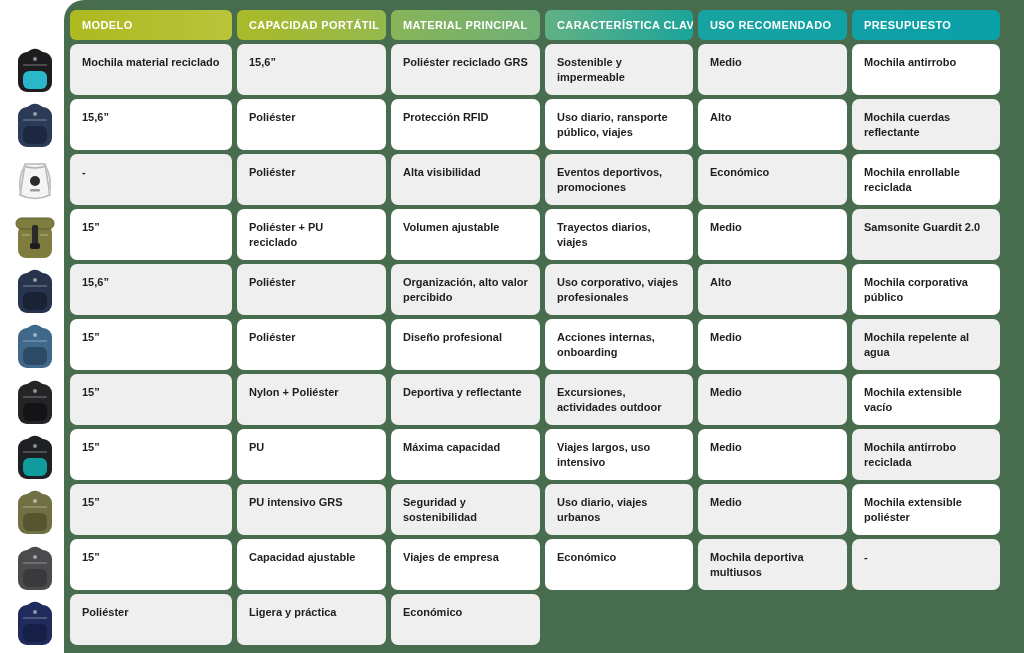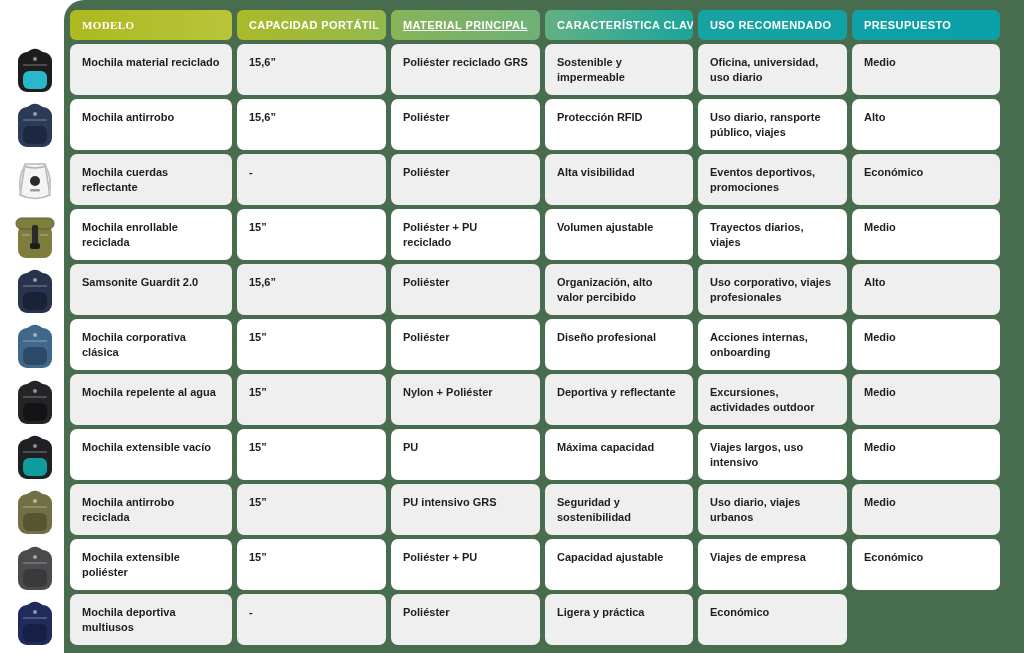--- a/index.html
+++ b/index.html
@@ -70,31 +70,30 @@
     justify-content: center;
   }
   .thumb-card svg { display: block; }
 </style>
 </head>
 <body>
 
 <div class="canvas">
   <div class="board"></div>
   <div class="grid" id="grid">
-      <div class="hcell" style="background: linear-gradient(90deg, rgb(173, 185, 31), rgb(185, 196, 58)); font-family: Liberation Serif, serif;">MODELO</div>
+      <div class="hcell" style="background: linear-gradient(90deg, rgb(173, 185, 31), rgb(185, 196, 58));">MODELO</div>
       <div class="hcell" style="background: linear-gradient(90deg, rgb(170, 186, 40), rgb(149, 185, 78)); text-align: center;">CAPACIDAD PORTÁTIL</div>
-      <div class="hcell" style="background: linear-gradient(90deg, rgb(136, 180, 88), rgb(111, 176, 119)); text-decoration: underline;">MATERIAL PRINCIPAL</div>
+      <div class="hcell" style="background: linear-gradient(90deg, rgb(136, 180, 88), rgb(111, 176, 119));">MATERIAL PRINCIPAL</div>
       <div class="hcell" style="background: linear-gradient(90deg, rgb(98, 177, 132), rgb(27, 164, 155));">CARACTERÍSTICA CLAVE</div>
       <div class="hcell" style="background: linear-gradient(90deg, rgb(23, 163, 161), rgb(17, 161, 165));">USO RECOMENDADO</div>
       <div class="hcell" style="background: linear-gradient(90deg, rgb(15, 161, 166), rgb(10, 160, 168));">PRESUPUESTO</div>
       <div class="cell" style="--cellbg: #efefef;">Mochila material reciclado</div>
       <div class="cell" style="--cellbg: #efefef;">15,6”</div>
       <div class="cell" style="--cellbg: #efefef;">Poliéster reciclado GRS</div>
       <div class="cell" style="--cellbg: #efefef;">Sostenible y impermeable</div>
-      <div class="cell" style="--cellbg: #efefef;">Oficina, universidad, uso diario</div>
       <div class="cell" style="--cellbg: #efefef;">Medio</div>
       <div class="cell" style="--cellbg: #ffffff;">Mochila antirrobo</div>
       <div class="cell" style="--cellbg: #ffffff;">15,6”</div>
       <div class="cell" style="--cellbg: #ffffff;">Poliéster</div>
       <div class="cell" style="--cellbg: #ffffff;">Protección RFID</div>
       <div class="cell" style="--cellbg: #ffffff;">Uso diario, ransporte público, viajes</div>
       <div class="cell" style="--cellbg: #ffffff;">Alto</div>
       <div class="cell" style="--cellbg: #efefef;">Mochila cuerdas reflectante</div>
       <div class="cell" style="--cellbg: #efefef;">-</div>
       <div class="cell" style="--cellbg: #efefef;">Poliéster</div>
@@ -106,21 +105,21 @@
       <div class="cell" style="--cellbg: #ffffff;">Poliéster + PU reciclado</div>
       <div class="cell" style="--cellbg: #ffffff;">Volumen ajustable</div>
       <div class="cell" style="--cellbg: #ffffff;">Trayectos diarios, viajes</div>
       <div class="cell" style="--cellbg: #ffffff;">Medio</div>
       <div class="cell" style="--cellbg: #efefef;">Samsonite Guardit 2.0</div>
       <div class="cell" style="--cellbg: #efefef;">15,6”</div>
       <div class="cell" style="--cellbg: #efefef;">Poliéster</div>
       <div class="cell" style="--cellbg: #efefef;">Organización, alto valor percibido</div>
       <div class="cell" style="--cellbg: #efefef;">Uso corporativo, viajes profesionales</div>
       <div class="cell" style="--cellbg: #efefef;">Alto</div>
-      <div class="cell" style="--cellbg: #ffffff;">Mochila corporativa clásica</div>
+      <div class="cell" style="--cellbg: #ffffff;">Mochila corporativa público</div>
       <div class="cell" style="--cellbg: #ffffff;">15”</div>
       <div class="cell" style="--cellbg: #ffffff;">Poliéster</div>
       <div class="cell" style="--cellbg: #ffffff;">Diseño profesional</div>
       <div class="cell" style="--cellbg: #ffffff;">Acciones internas, onboarding</div>
       <div class="cell" style="--cellbg: #ffffff;">Medio</div>
       <div class="cell" style="--cellbg: #efefef;">Mochila repelente al agua</div>
       <div class="cell" style="--cellbg: #efefef;">15”</div>
       <div class="cell" style="--cellbg: #efefef;">Nylon + Poliéster</div>
       <div class="cell" style="--cellbg: #efefef;">Deportiva y reflectante</div>
       <div class="cell" style="--cellbg: #efefef;">Excursiones, actividades outdoor</div>
@@ -132,21 +131,20 @@
       <div class="cell" style="--cellbg: #ffffff;">Viajes largos, uso intensivo</div>
       <div class="cell" style="--cellbg: #ffffff;">Medio</div>
       <div class="cell" style="--cellbg: #efefef;">Mochila antirrobo reciclada</div>
       <div class="cell" style="--cellbg: #efefef;">15”</div>
       <div class="cell" style="--cellbg: #efefef;">PU intensivo GRS</div>
       <div class="cell" style="--cellbg: #efefef;">Seguridad y sostenibilidad</div>
       <div class="cell" style="--cellbg: #efefef;">Uso diario, viajes urbanos</div>
       <div class="cell" style="--cellbg: #efefef;">Medio</div>
       <div class="cell" style="--cellbg: #ffffff;">Mochila extensible poliéster</div>
       <div class="cell" style="--cellbg: #ffffff;">15”</div>
-      <div class="cell" style="--cellbg: #ffffff;">Poliéster + PU</div>
       <div class="cell" style="--cellbg: #ffffff;">Capacidad ajustable</div>
       <div class="cell" style="--cellbg: #ffffff;">Viajes de empresa</div>
       <div class="cell" style="--cellbg: #ffffff;">Económico</div>
       <div class="cell" style="--cellbg: #efefef;">Mochila deportiva multiusos</div>
       <div class="cell" style="--cellbg: #efefef;">-</div>
       <div class="cell" style="--cellbg: #efefef;">Poliéster</div>
       <div class="cell" style="--cellbg: #efefef;">Ligera y práctica</div>
       <div class="cell" style="--cellbg: #efefef;">Económico</div>
     </div>
   <div id="thumbs">

